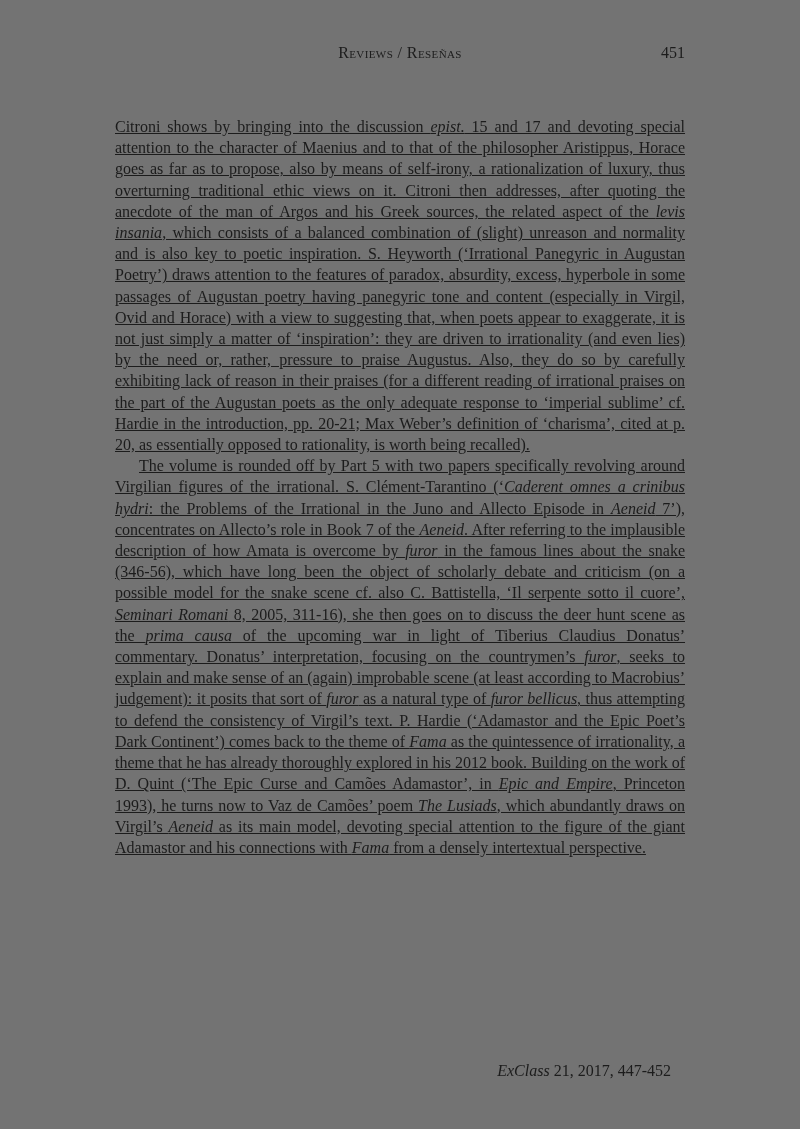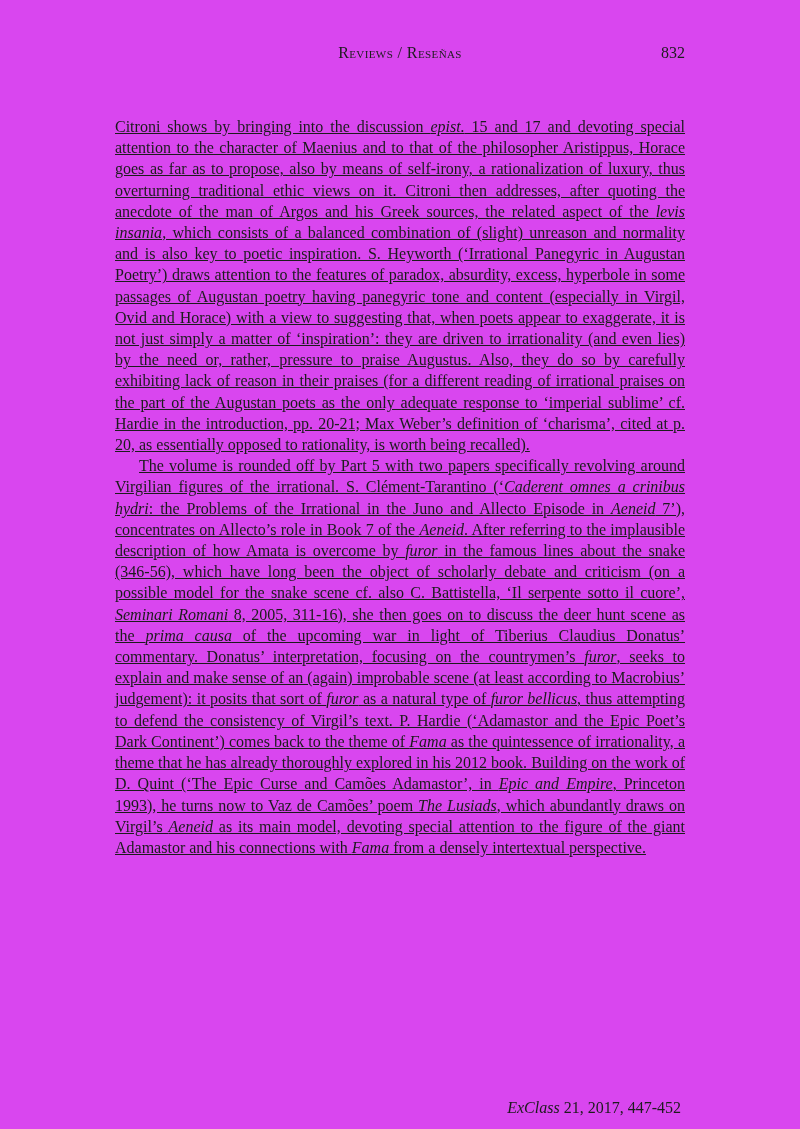--- a/index.html
+++ b/index.html
@@ -4,21 +4,21 @@
 <style>
   html, body {
     margin: 0;
     padding: 0;
     background: #ffffff;
   }
   .page {
     position: relative;
     width: 800px;
     height: 1129px;
-    background: #d946ef;
+    background: #737373;
     font-family: "Liberation Serif", "DejaVu Serif", serif;
     color: #1c1c1c;
     overflow: hidden;
   }
   .page-header {
     position: absolute;
     top: 44px;
     left: 115px;
     width: 570px;
     height: 22px;
@@ -51,34 +51,33 @@
   }
   .body-text p.indent {
     text-indent: 24px;
   }
   .body-text em, .page-footer em {
     font-style: italic;
   }
   .page-footer {
     position: absolute;
     top: 1062px;
-    right: 119px;
+    right: 129px;
     font-size: 16px;
     text-align: right;
-    margin-top: 37px;
   }
 </style>
 </head>
 <body>
 
 <div class="page">
 
   <header class="page-header">
     <span class="running-title">Reviews / Reseñas</span>
-    <span class="page-number">832</span>
+    <span class="page-number">451</span>
   </header>
 
   <main class="body-text">
     <p><span>Citroni shows by bringing into the discussion </span><em>epist.</em><span> 15 and 17 and devoting special attention to the character of Maenius and to that of the philosopher Aristippus, Horace goes as far as to propose, also by means of self-irony, a rationalization of luxury, thus overturning traditional ethic views on it. Citroni then addresses, after quoting the anecdote of the man of Argos and his Greek sources, the related aspect of the </span><em>levis insania</em><span>, which consists of a balanced combination of (slight) unreason and normality and is also key to poetic inspiration. S. Heyworth (‘Irrational Panegyric in Augustan Poetry’) draws attention to the features of paradox, absurdity, excess, hyperbole in some passages of Augustan poetry having panegyric tone and content (especially in Virgil, Ovid and Horace) with a view to suggesting that, when poets appear to exaggerate, it is not just simply a matter of ‘inspiration’: they are driven to irrationality (and even lies) by the need or, rather, pressure to praise Augustus. Also, they do so by carefully exhibiting lack of reason in their praises (for a different reading of irrational praises on the part of the Augustan poets as the only adequate response to ‘imperial sublime’ cf. Hardie in the introduction, pp. 20-21; Max Weber’s definition of ‘charisma’, cited at p. 20, as essentially opposed to rationality, is worth being recalled).</span></p>
     <p class="indent"><span>The volume is rounded off by Part 5 with two papers specifically revolving around Virgilian figures of the irrational. S. Clément-Tarantino (‘</span><em>Caderent omnes a crinibus hydri</em><span>: the Problems of the Irrational in the Juno and Allecto Episode in </span><em>Aeneid</em><span> 7’), concentrates on Allecto’s role in Book 7 of the </span><em>Aeneid</em><span>. After referring to the implausible description of how Amata is overcome by </span><em>furor</em><span> in the famous lines about the snake (346-56), which have long been the object of scholarly debate and criticism (on a possible model for the snake scene cf. also C. Battistella, ‘Il serpente sotto il cuore’, </span><em>Seminari Romani</em><span> 8, 2005, 311-16), she then goes on to discuss the deer hunt scene as the </span><em>prima causa</em><span> of the upcoming war in light of Tiberius Claudius Donatus’ commentary. Donatus’ interpretation, focusing on the countrymen’s </span><em>furor</em><span>, seeks to explain and make sense of an (again) improbable scene (at least according to Macrobius’ judgement): it posits that sort of </span><em>furor</em><span> as a natural type of </span><em>furor bellicus</em><span>, thus attempting to defend the consistency of Virgil’s text. P. Hardie (‘Adamastor and the Epic Poet’s Dark Continent’) comes back to the theme of </span><em>Fama</em><span> as the quintessence of irrationality, a theme that he has already thoroughly explored in his 2012 book. Building on the work of D. Quint (‘The Epic Curse and Camões Adamastor’, in </span><em>Epic and Empire</em><span>, Princeton 1993), he turns now to Vaz de Camões’ poem </span><em>The Lusiads</em><span>, which abundantly draws on Virgil’s </span><em>Aeneid</em><span> as its main model, devoting special attention to the figure of the giant Adamastor and his connections with </span><em>Fama</em><span> from a densely intertextual perspective.</span></p>
   </main>
 
   <footer class="page-footer">
     <span><em>ExClass</em><span> 21, 2017, 447-452</span></span>
   </footer>

